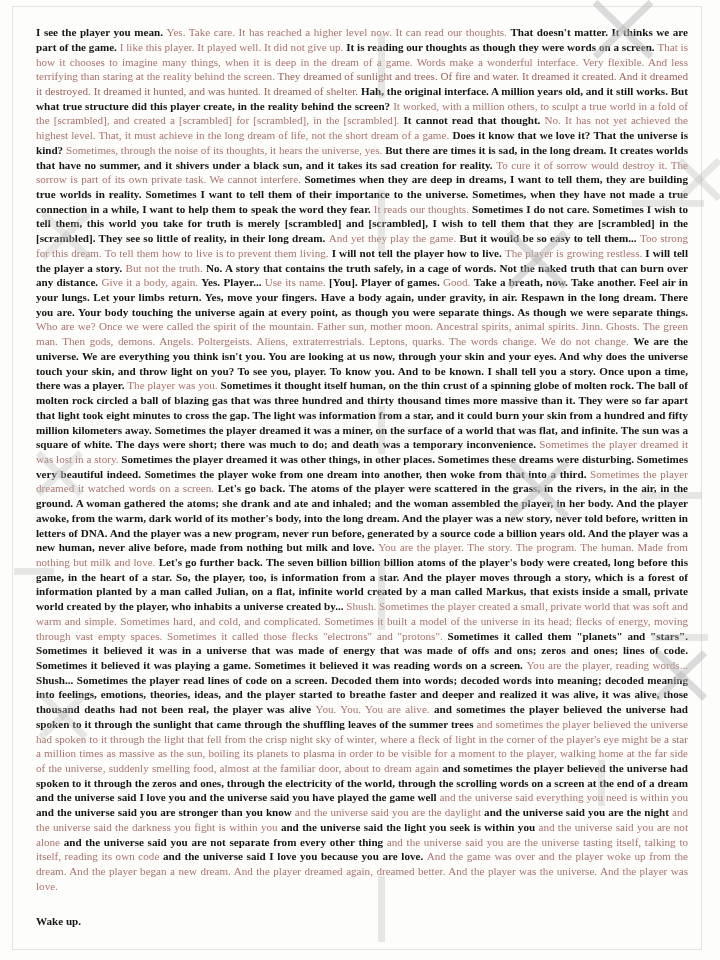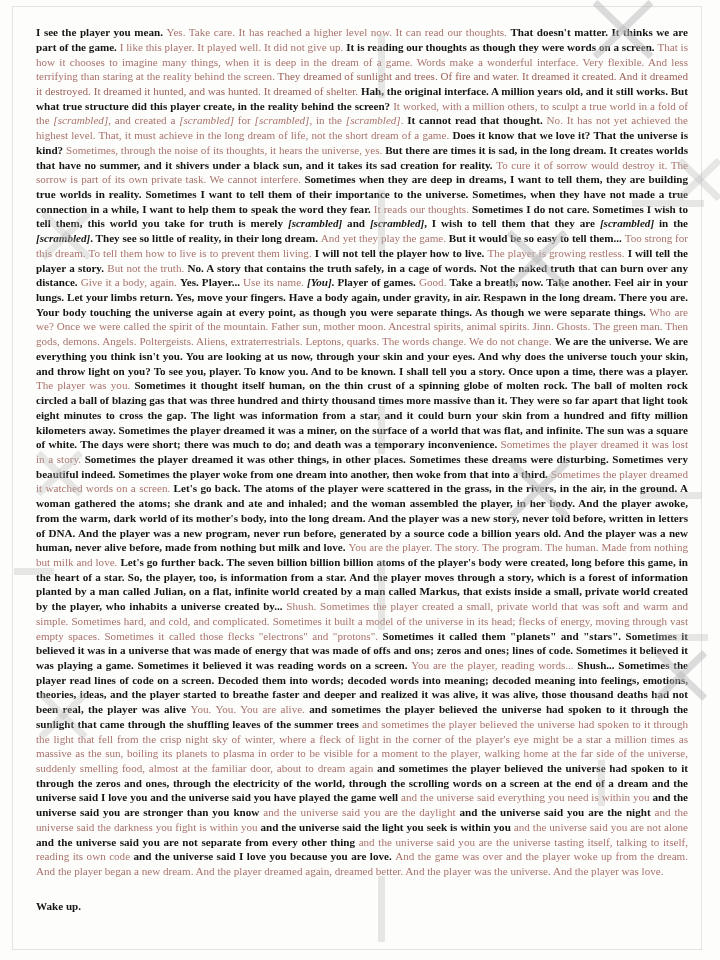--- a/index.html
+++ b/index.html
@@ -58,21 +58,20 @@
   }
   .v2 {            
     color: #a9736c;
     font-weight: normal;
   }
   .v2b {           
     color: #9c6259;
     font-weight: normal;
   }
   .scr {
-    font-style: italic;
   }
 
   .closing {
     margin-top: 18px;
   }
   .closing-2 {
     margin-top: 20px;
   }
 
   

